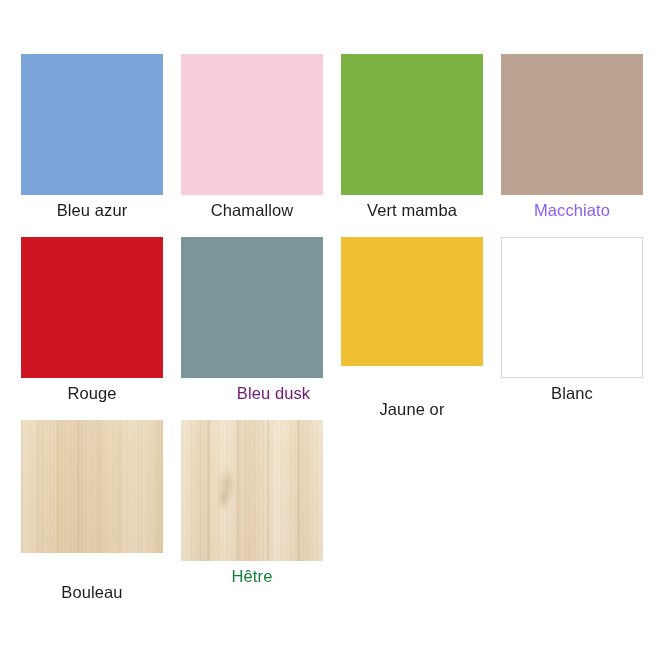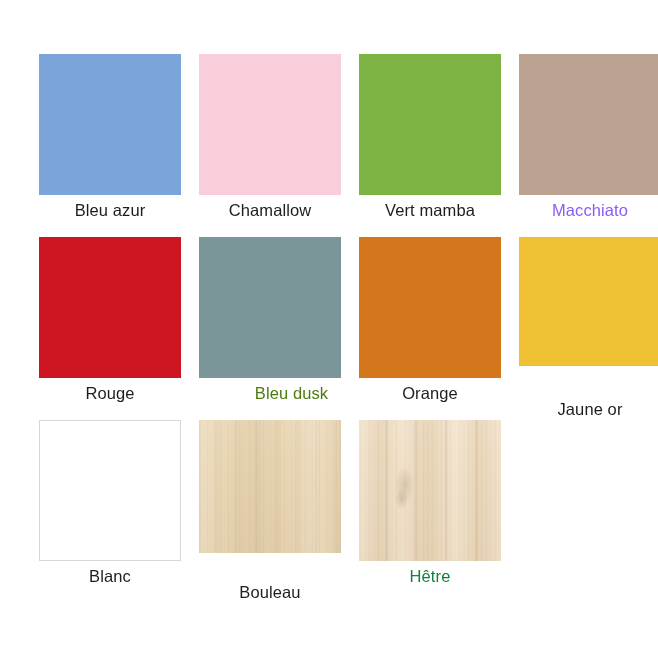--- a/index.html
+++ b/index.html
@@ -11,21 +11,21 @@
     width: 658px;
     height: 658px;
     background: #ffffff;
     font-family: "Liberation Sans", sans-serif;
     overflow: hidden;
   }
   #palette-grid {
     box-sizing: border-box;
     width: 658px;
     height: 658px;
-    padding: 54px 16px 0 39px;
+    padding: 54px 16px 0 21px;
     display: grid;
     grid-template-columns: repeat(4, 142px);
     grid-template-rows: repeat(3, 183px);
     column-gap: 18px;
     row-gap: 0px;
     align-content: start;
     justify-content: start;
   }
   .swatch-cell {
     width: 142px;
@@ -166,25 +166,21 @@
     <div class="swatch-cell">
       <div class="swatch-chip" style="background: rgb(188, 162, 144);"></div>
       <div class="swatch-label" style="color: #8b5cf6;">Macchiato</div>
     </div>
     <div class="swatch-cell">
       <div class="swatch-chip" style="background: rgb(206, 22, 34);"></div>
       <div class="swatch-label" style="color: rgb(29, 29, 29);">Rouge</div>
     </div>
     <div class="swatch-cell">
       <div class="swatch-chip" style="background: rgb(123, 150, 153);"></div>
-      <div class="swatch-label" style="color: #4d7c0f; margin-left: 43px;">Bleu dusk</div>
-    </div>
-    <div class="swatch-cell">
-      <div class="swatch-chip" style="background: rgb(212, 119, 28);"></div>
-      <div class="swatch-label" style="color: rgb(29, 29, 29);">Orange</div>
+      <div class="swatch-label" style="color: #701a75; margin-left: 43px;">Bleu dusk</div>
     </div>
     <div class="swatch-cell">
       <div class="swatch-chip" style="background: rgb(239, 192, 52);"></div>
       <div class="swatch-label" style="color: rgb(29, 29, 29); margin-top: 32px;">Jaune or</div>
     </div>
     <div class="swatch-cell">
       <div class="swatch-chip bordered" style="background: rgb(255, 255, 255);"></div>
       <div class="swatch-label" style="color: rgb(29, 29, 29);">Blanc</div>
     </div>
     <div class="swatch-cell">

